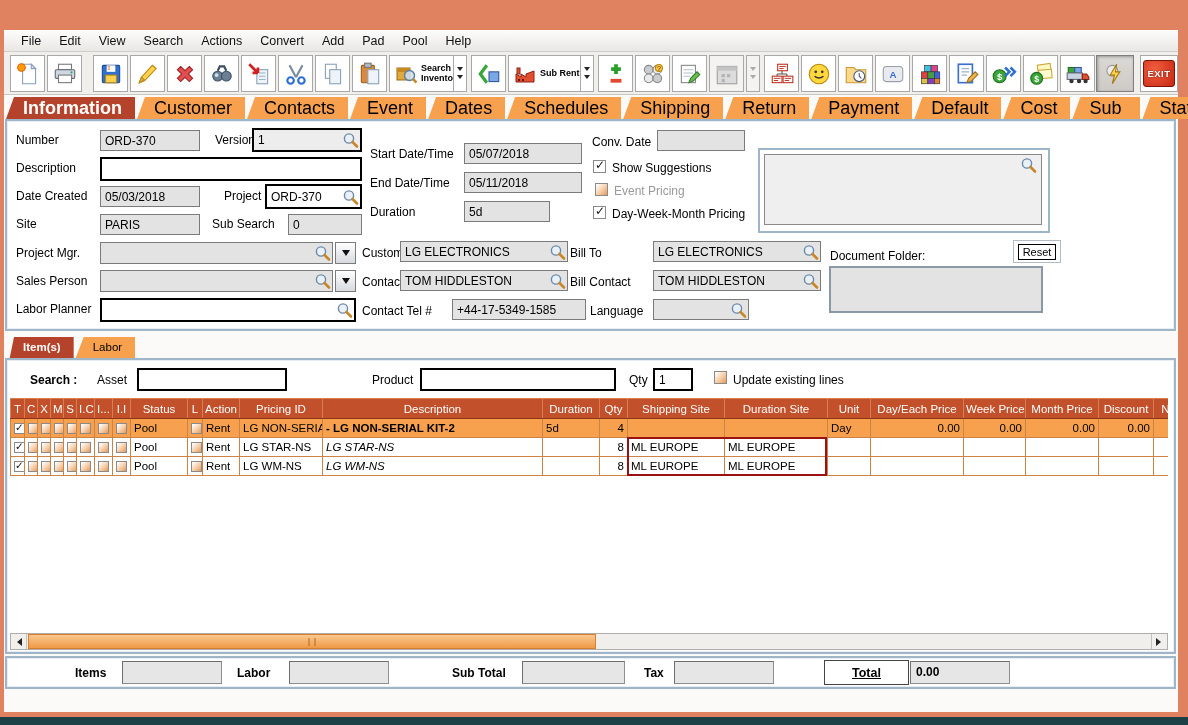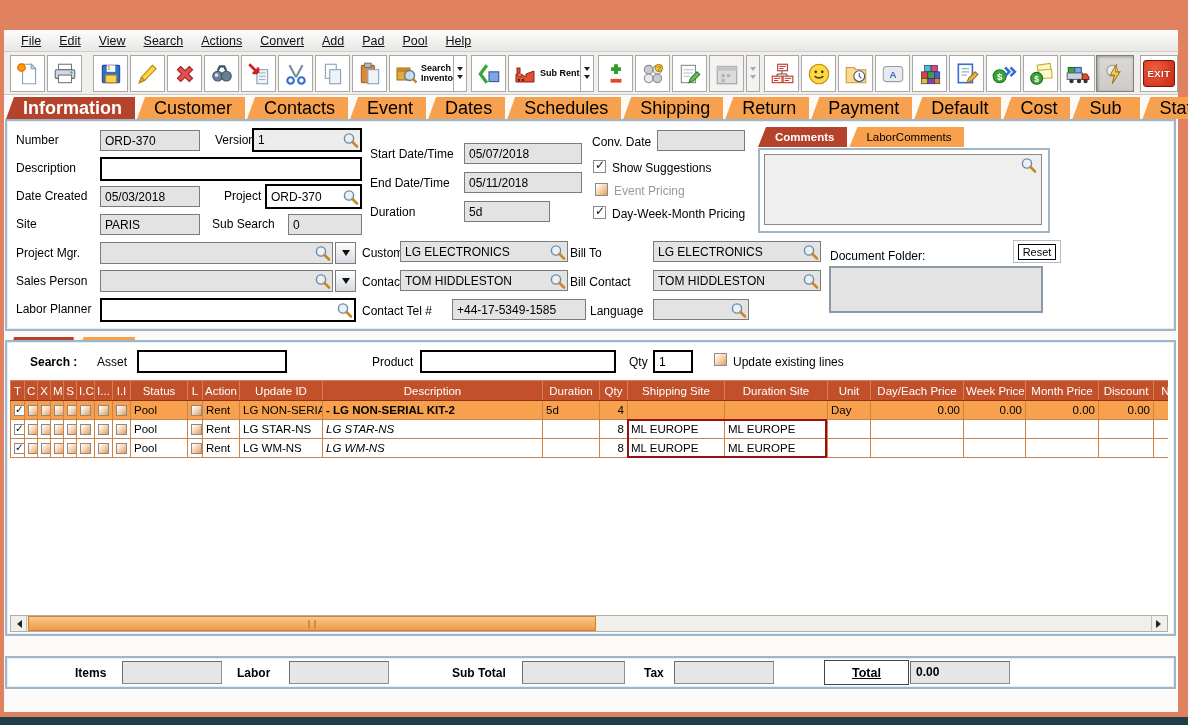--- a/index.html
+++ b/index.html
@@ -21,21 +21,21 @@
   .glyph-max { width:11px; height:10px; border:2px solid #222; background:transparent; }
 
   
   .app-bg { position:absolute; left:4px; top:30px; width:1174px; height:682px; background:#fbfaf8; }
   .desktop-strip { position:absolute; left:0; bottom:0; width:100%; height:8px; background:#1d4046; }
 
   
   .menubar { position:absolute; left:4px; top:30px; width:1174px; height:22px;
     background:linear-gradient(#fdfdfd,#e9e7e4); border-bottom:1px solid #d0cecb;
     display:flex; align-items:center; padding-left:8px; }
-  .menu-item { font-size:12.5px; color:#111; padding:2px 9px; cursor:default;text-decoration:underline; }
+  .menu-item { font-size:12.5px; color:#111; padding:2px 9px; cursor:default; }
 
   
   .toolbar { position:absolute; left:4px; top:52px; width:1174px; height:43px;
     background:#f0efec; border-bottom:1px solid #c9c7c3; }
   .tb { position:absolute; top:3px; width:35px; height:37px; background:#fff; border:1px solid #a8a8a8;
     display:flex; align-items:center; justify-content:center; }
   .tb svg { width:26px; height:26px; }
   .tb.wide { width:auto; padding:0 4px; gap:3px; }
   .tb.wide svg { width:24px; height:24px; }
   .tb-label { font-size:9px; font-weight:bold; line-height:1.1; color:#000; text-align:left; }
@@ -52,21 +52,21 @@
   
   .tabstrip { position:absolute; left:6px; top:97px; height:22px; display:flex; }
   .tab { height:22px; line-height:22px; padding:0 13px 0 17px; margin-right:2px; background:#F7A14E;
     color:#000; font-size:18px; clip-path:polygon(8px 0, 100% 0, 100% 100%, 0 100%); cursor:default; }
   .tab.sel { background:#B5432B; color:#fff; font-weight:bold; }
   .minitab { height:20px; line-height:20px; font-size:11.5px; }
 
   
   .panel { position:absolute; background:#fff; border:2px solid #9FB6C9; box-shadow:inset 0 0 0 1px #e8eef4; }
   .info-panel   { left:5px; top:119px; width:1171px; height:212px; }
-  .items-panel  { left:5px; top:340px; width:1171px; height:296px; }
+  .items-panel  { left:5px; top:358px; width:1171px; height:296px; }
   .totals-panel { left:5px; top:656px; width:1171px; height:33px; }
 
   .lbl { position:absolute; font-size:12px; color:#000; white-space:nowrap; }
   .lbl.b { font-weight:bold; }
   .lbl.dis { color:#9a9a9a; }
 
   .fld { position:absolute; height:21px; background:#e3e3e3; border:1px solid #7b7b7b;
     font-size:12px; color:#000; padding:2px 4px; display:flex; align-items:center; overflow:hidden; }
   .fld.white { background:#fff; border:2px solid #000; }
   .fld.lite  { background:#ededed; border:2px solid #000; }
@@ -506,24 +506,20 @@
     <div class="fld" style="left:445px;top:178px;width:134px">+44-17-5349-1585</div>
     <span class="lbl" style="left:583px;top:183px">Language</span>
     <div class="fld has-mag" style="left:646px;top:178px;width:96px">
         <span></span>
       <svg class="mag" viewBox="0 0 17 17">
           <circle cx="7" cy="7" r="4.6" fill="#e8f0f8" stroke="#6d88a8" stroke-width="1.4"></circle>
           <line x1="10.5" y1="10.5" x2="15" y2="15" stroke="#c8882a" stroke-width="2.6" stroke-linecap="round"></line>
         </svg>
     </div>
 
-    <div style="position:absolute;left:751px;top:6px;display:flex">
-      <div class="tab minitab sel">Comments</div>
-      <div class="tab minitab">LaborComments</div>
-    </div>
     <div class="cm-outer">
       <div class="cm-inner"><span></span>
         <svg class="mag" viewBox="0 0 17 17">
             <circle cx="7" cy="7" r="4.6" fill="#e8f0f8" stroke="#6d88a8" stroke-width="1.4"></circle>
             <line x1="10.5" y1="10.5" x2="15" y2="15" stroke="#c8882a" stroke-width="2.6" stroke-linecap="round"></line>
           </svg>
       </div>
     </div>
 
     <span class="lbl" style="left:823px;top:128px">Document Folder:</span>
@@ -582,21 +578,21 @@
           <th>C</th>
           <th>X</th>
           <th>M</th>
           <th>S</th>
           <th>I.C</th>
           <th>I...</th>
           <th>I.I</th>
           <th>Status</th>
           <th>L</th>
           <th>Action</th>
-          <th>Update ID</th>
+          <th>Pricing ID</th>
           <th>Description</th>
           <th>Duration</th>
           <th>Qty</th>
           <th>Shipping Site</th>
           <th>Duration Site</th>
           <th>Unit</th>
           <th>Day/Each Price</th>
           <th>Week Price</th>
           <th>Month Price</th>
           <th>Discount</th>

